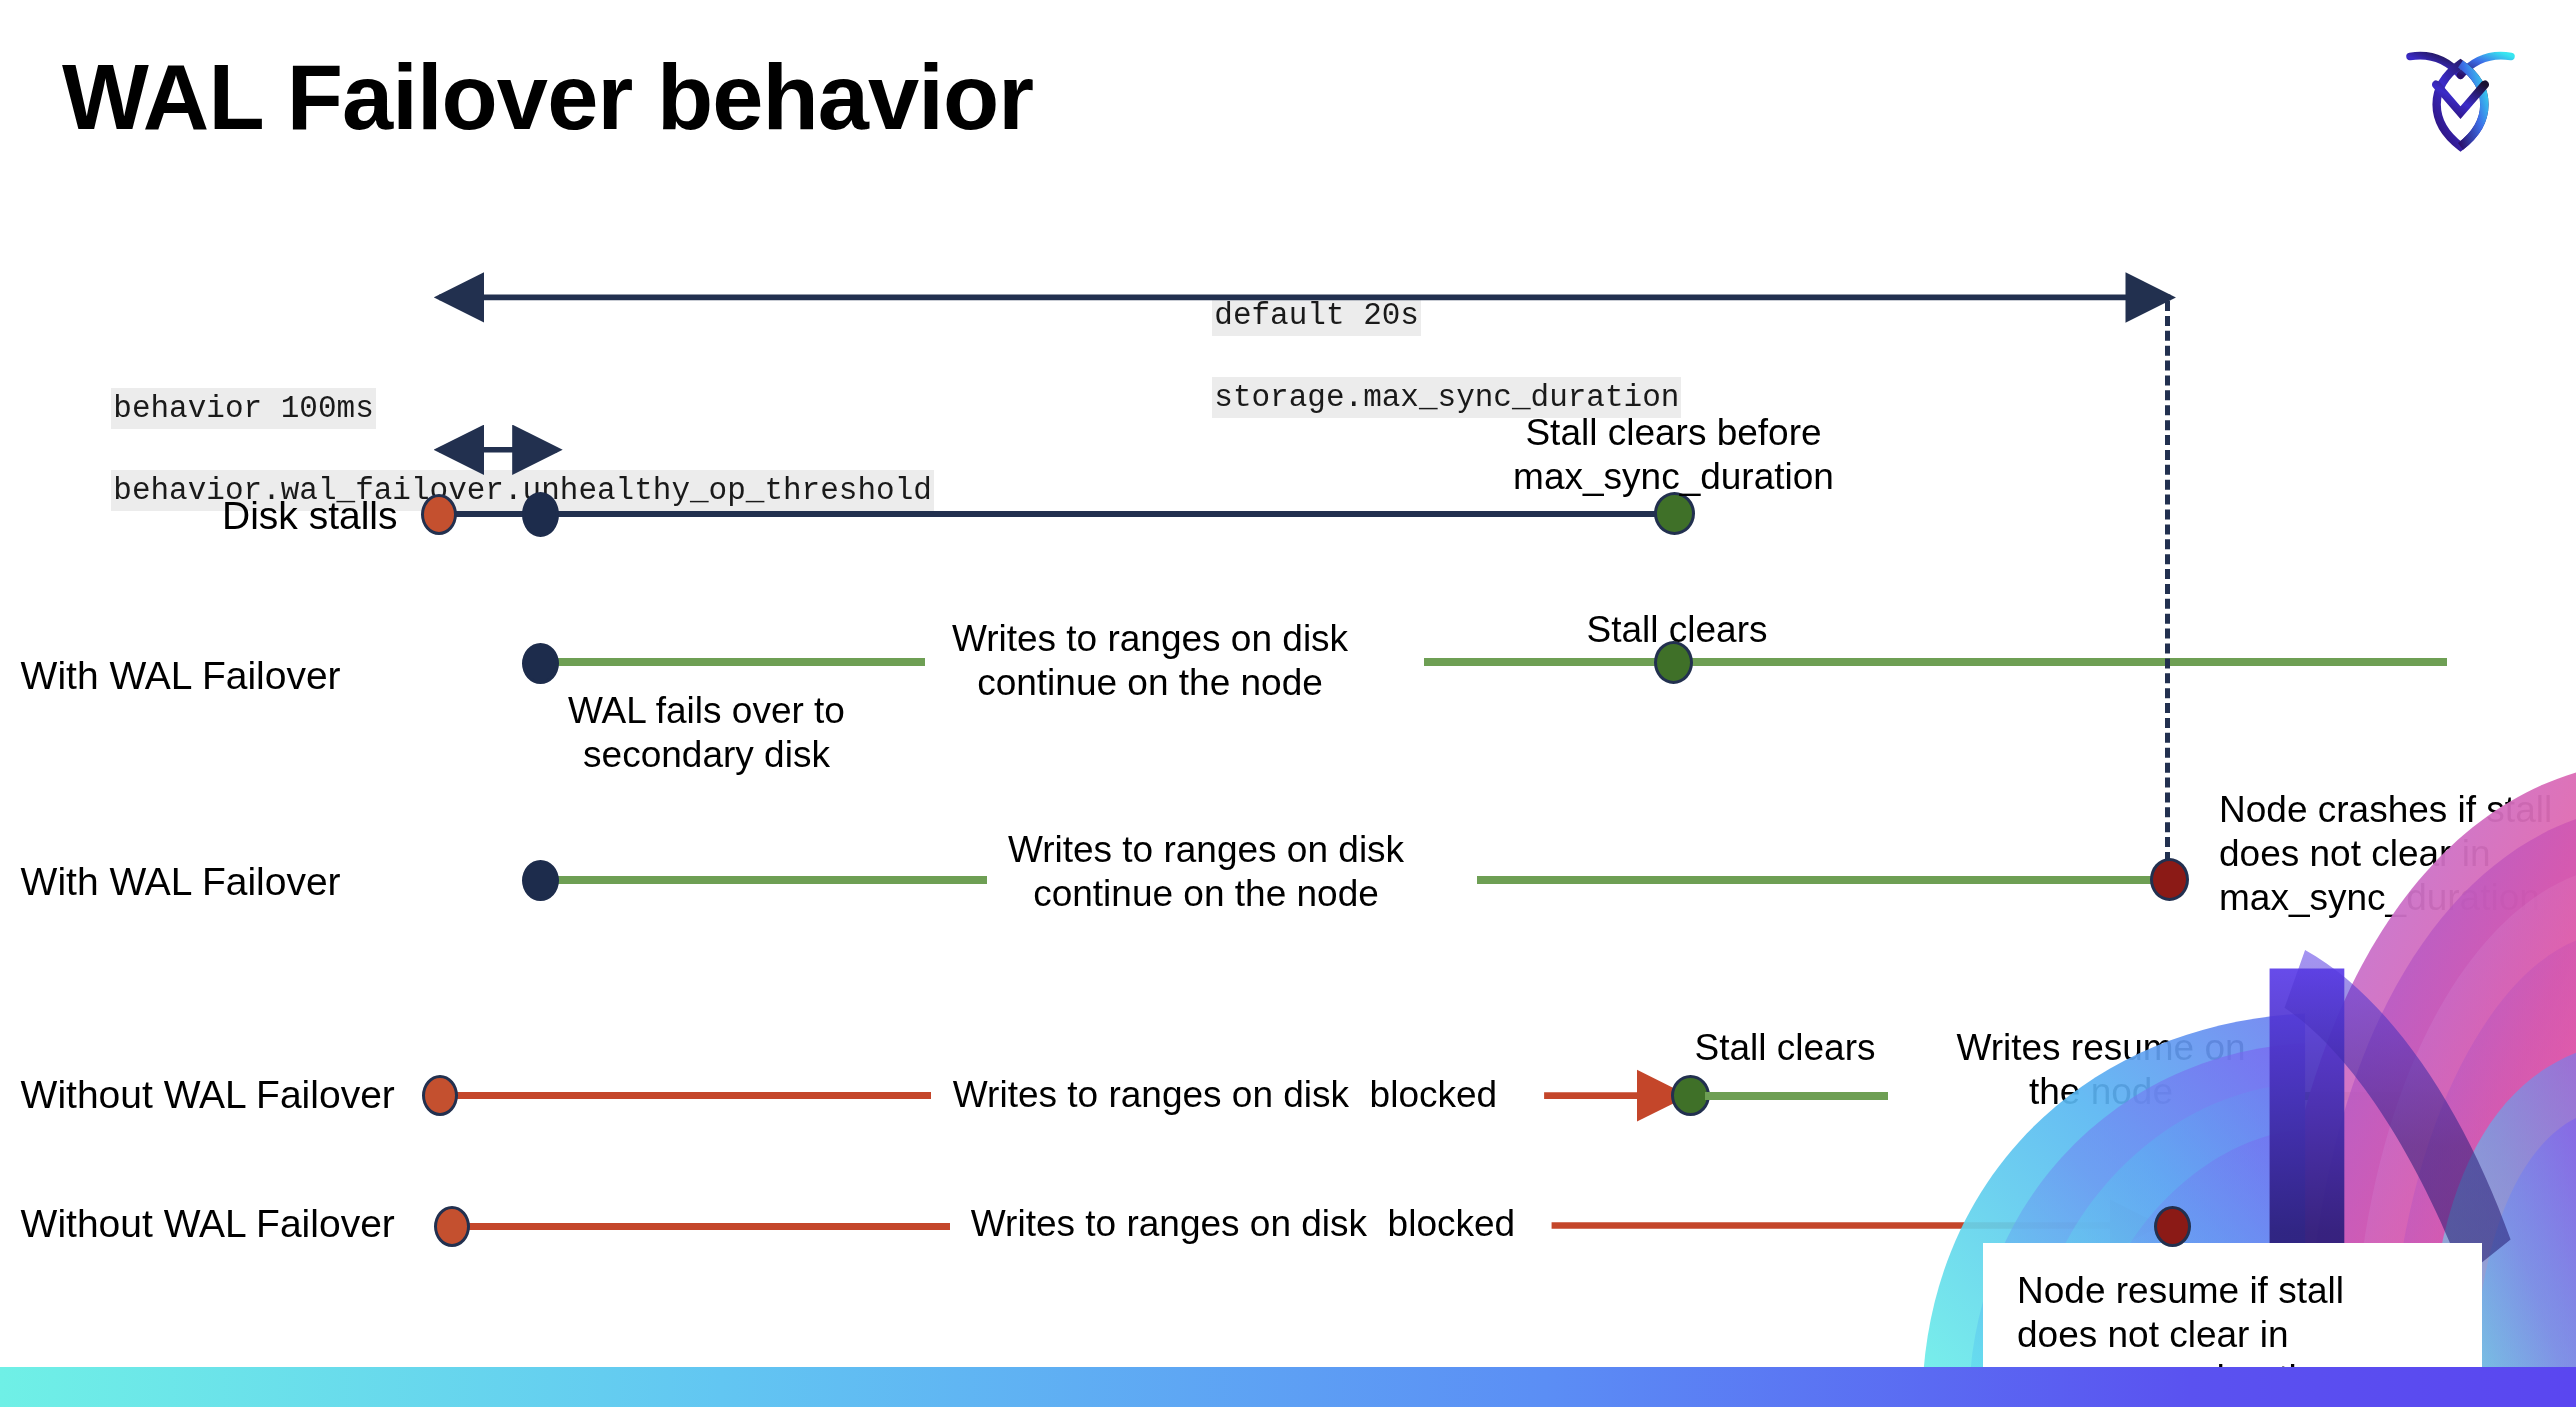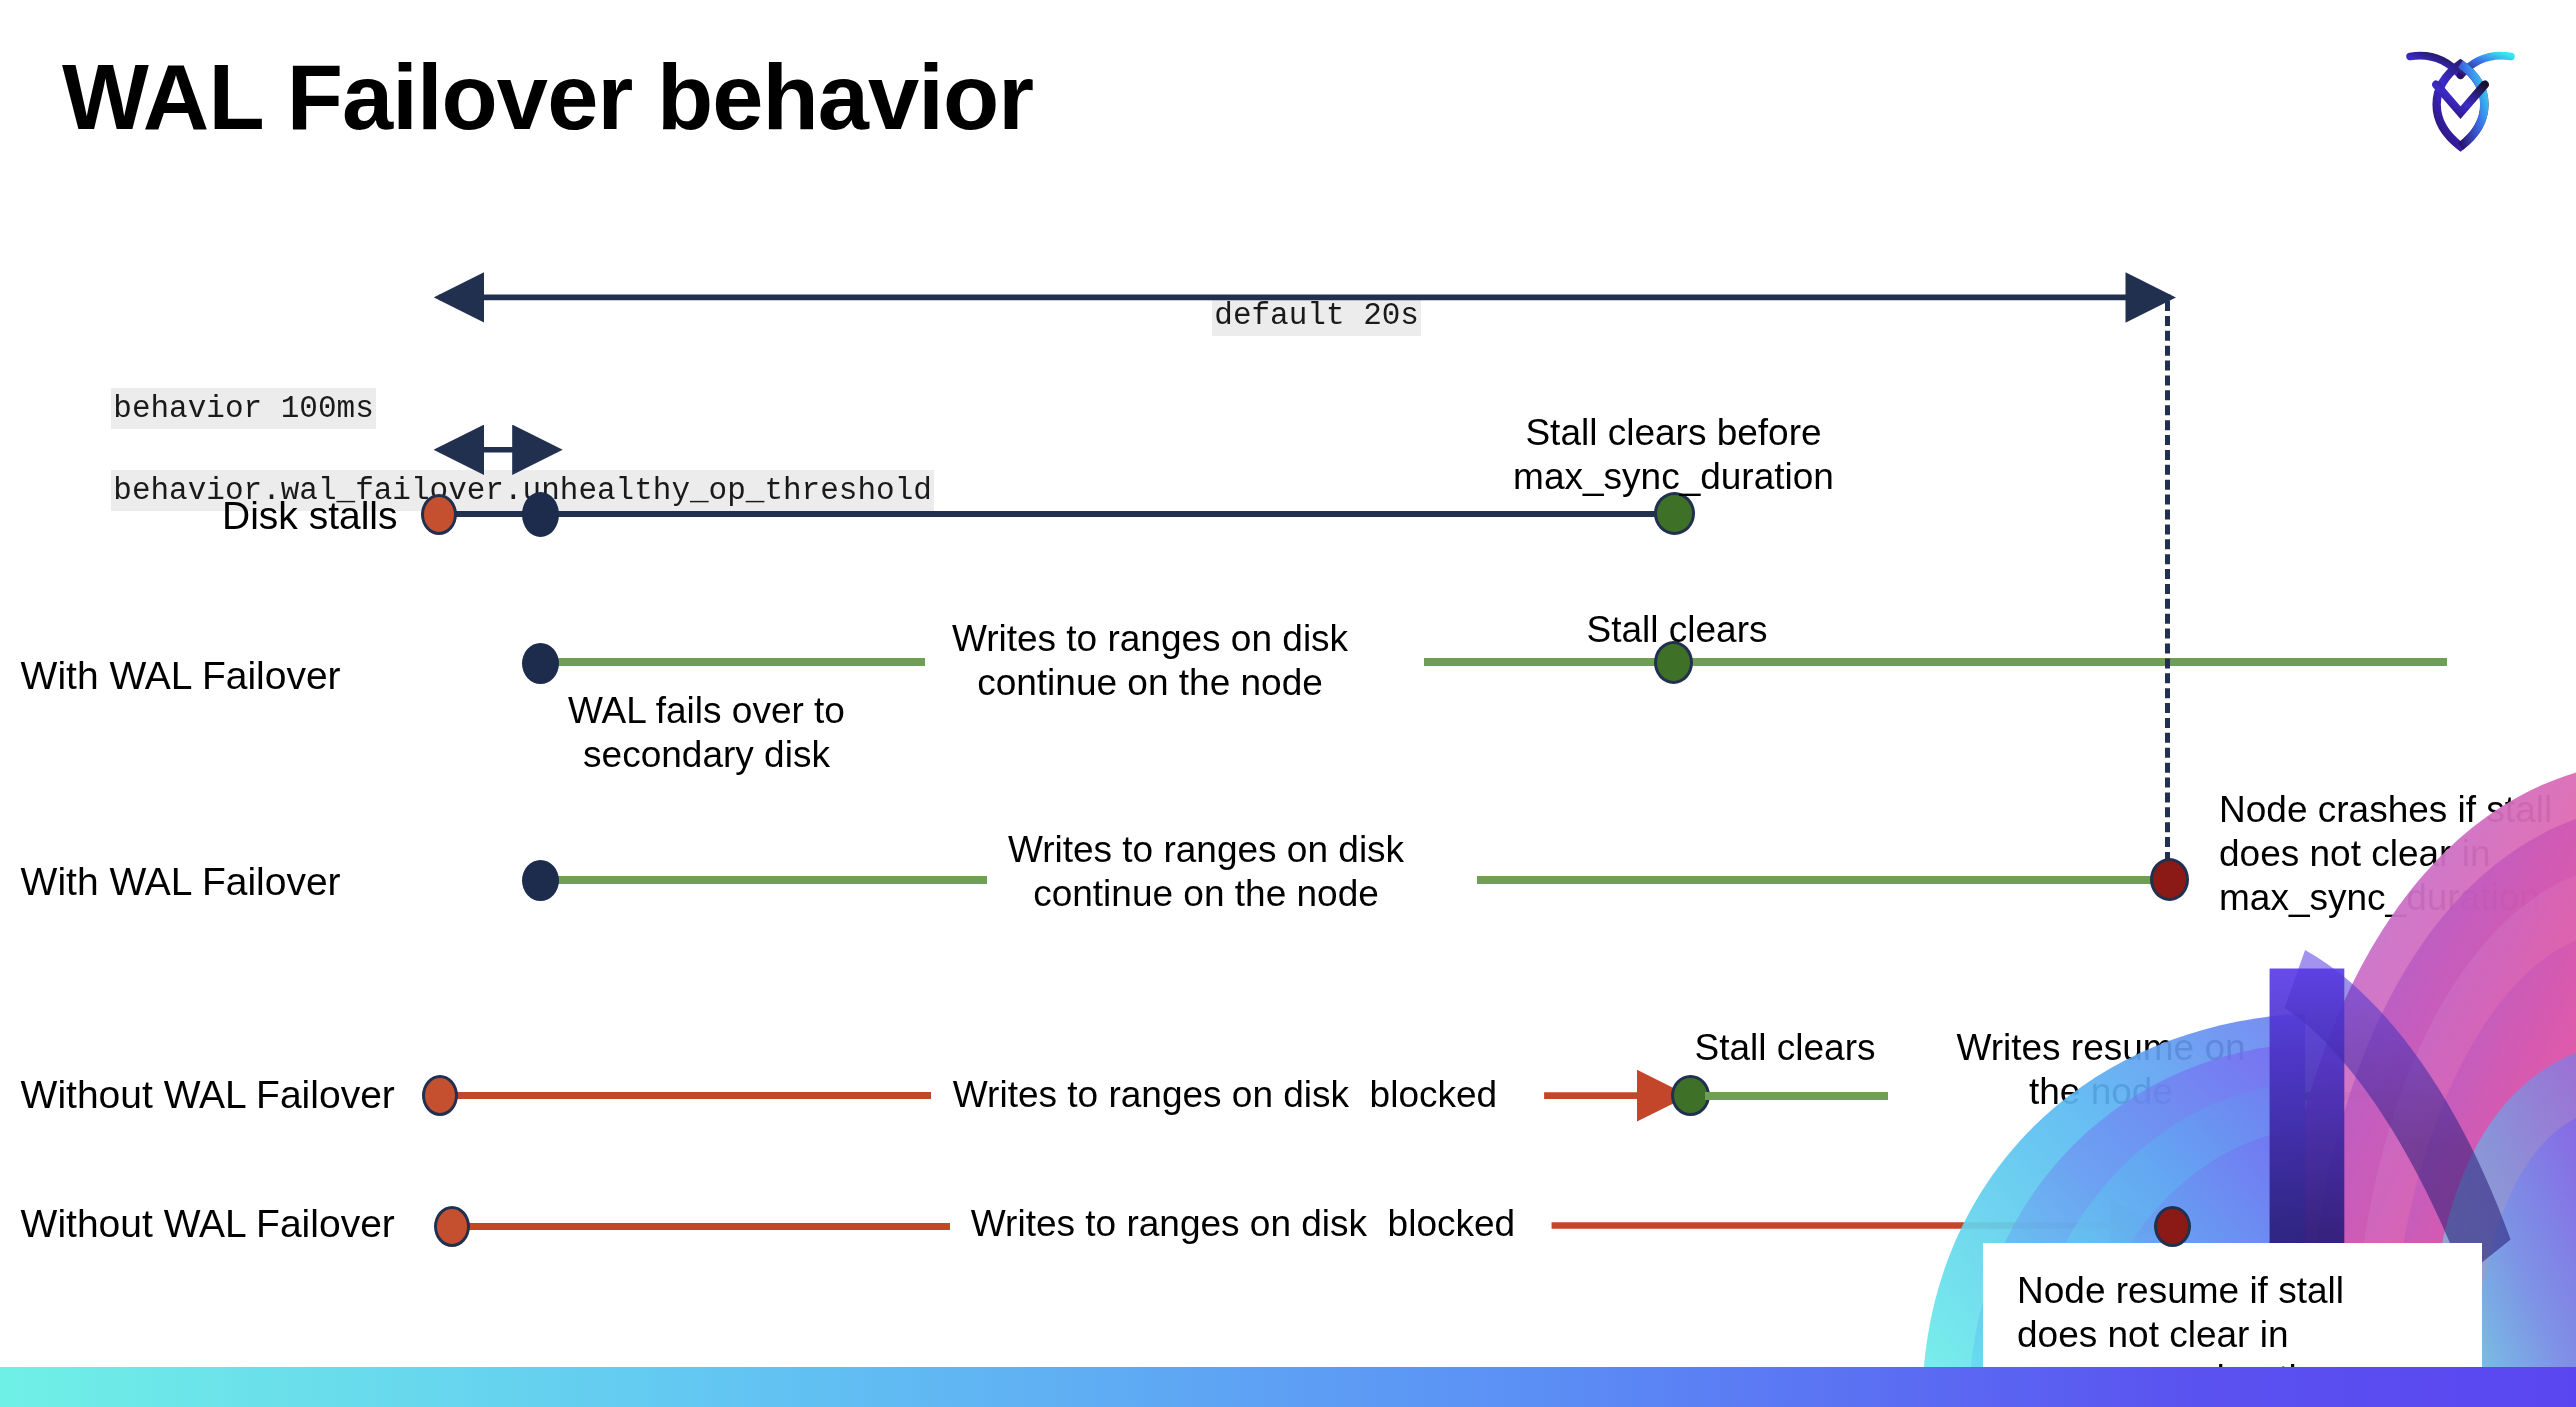--- a/index.html
+++ b/index.html
@@ -165,20 +165,21 @@
       <path d="M70 34 C104 58 104 96 70 122 C36 96 36 58 70 34 Z" fill="none" stroke="url(#lgA)" stroke-width="9"></path>
       <path d="M70 34 C104 58 104 96 70 122" fill="none" stroke="url(#lgB)" stroke-width="9"></path>
 
       <path d="M44 56 L70 86 L96 56" fill="none" stroke="url(#lgA)" stroke-width="9" stroke-linecap="round"></path>
       <path d="M70 86 L70 122" fill="none" stroke="url(#lgA)" stroke-width="9" stroke-linecap="round"></path>
     </svg>
   </div>
 
   <div class="code-label" style="left:1138px; top:254px;">
     <span>default 20s</span><br>
+    <span>storage.max_sync_duration</span>
   </div>
 
   <div class="code-label" style="left:37px; top:347px;">
     <span>behavior 100ms</span><br>
     <span>behavior.wal_failover.unhealthy_op_threshold</span>
   </div>
 
   <svg id="arrow-layer" viewBox="0 0 2756 1506" width="2576" height="1408">
     <defs>
       <marker id="navyArrowR" markerWidth="9" markerHeight="9" refX="8" refY="4.5" orient="auto" markerUnits="strokeWidth">

